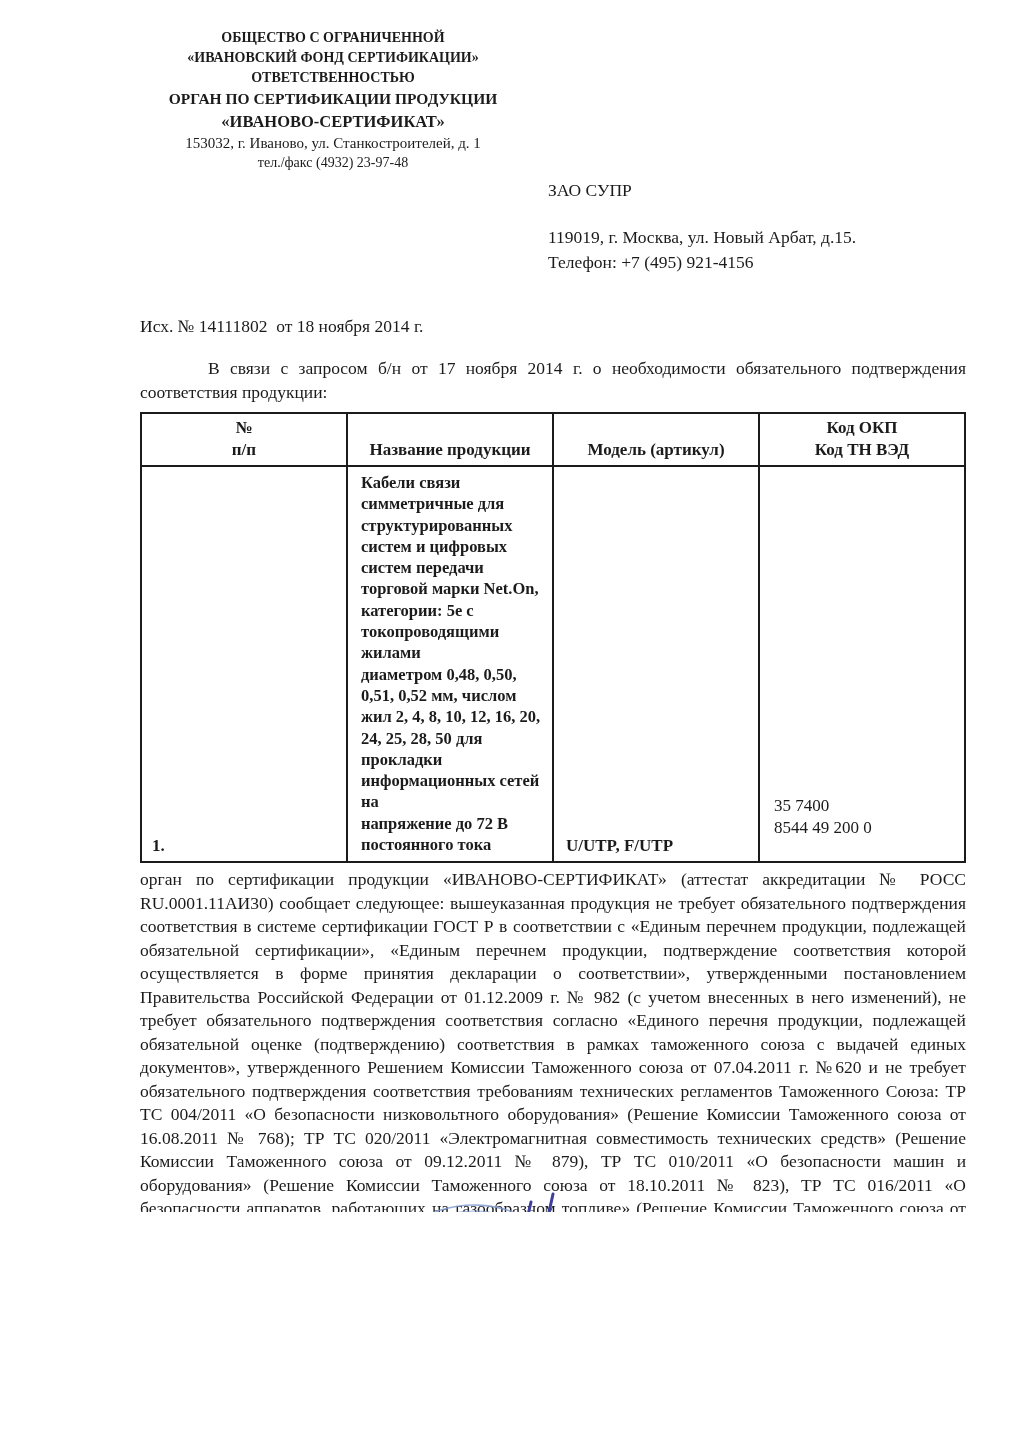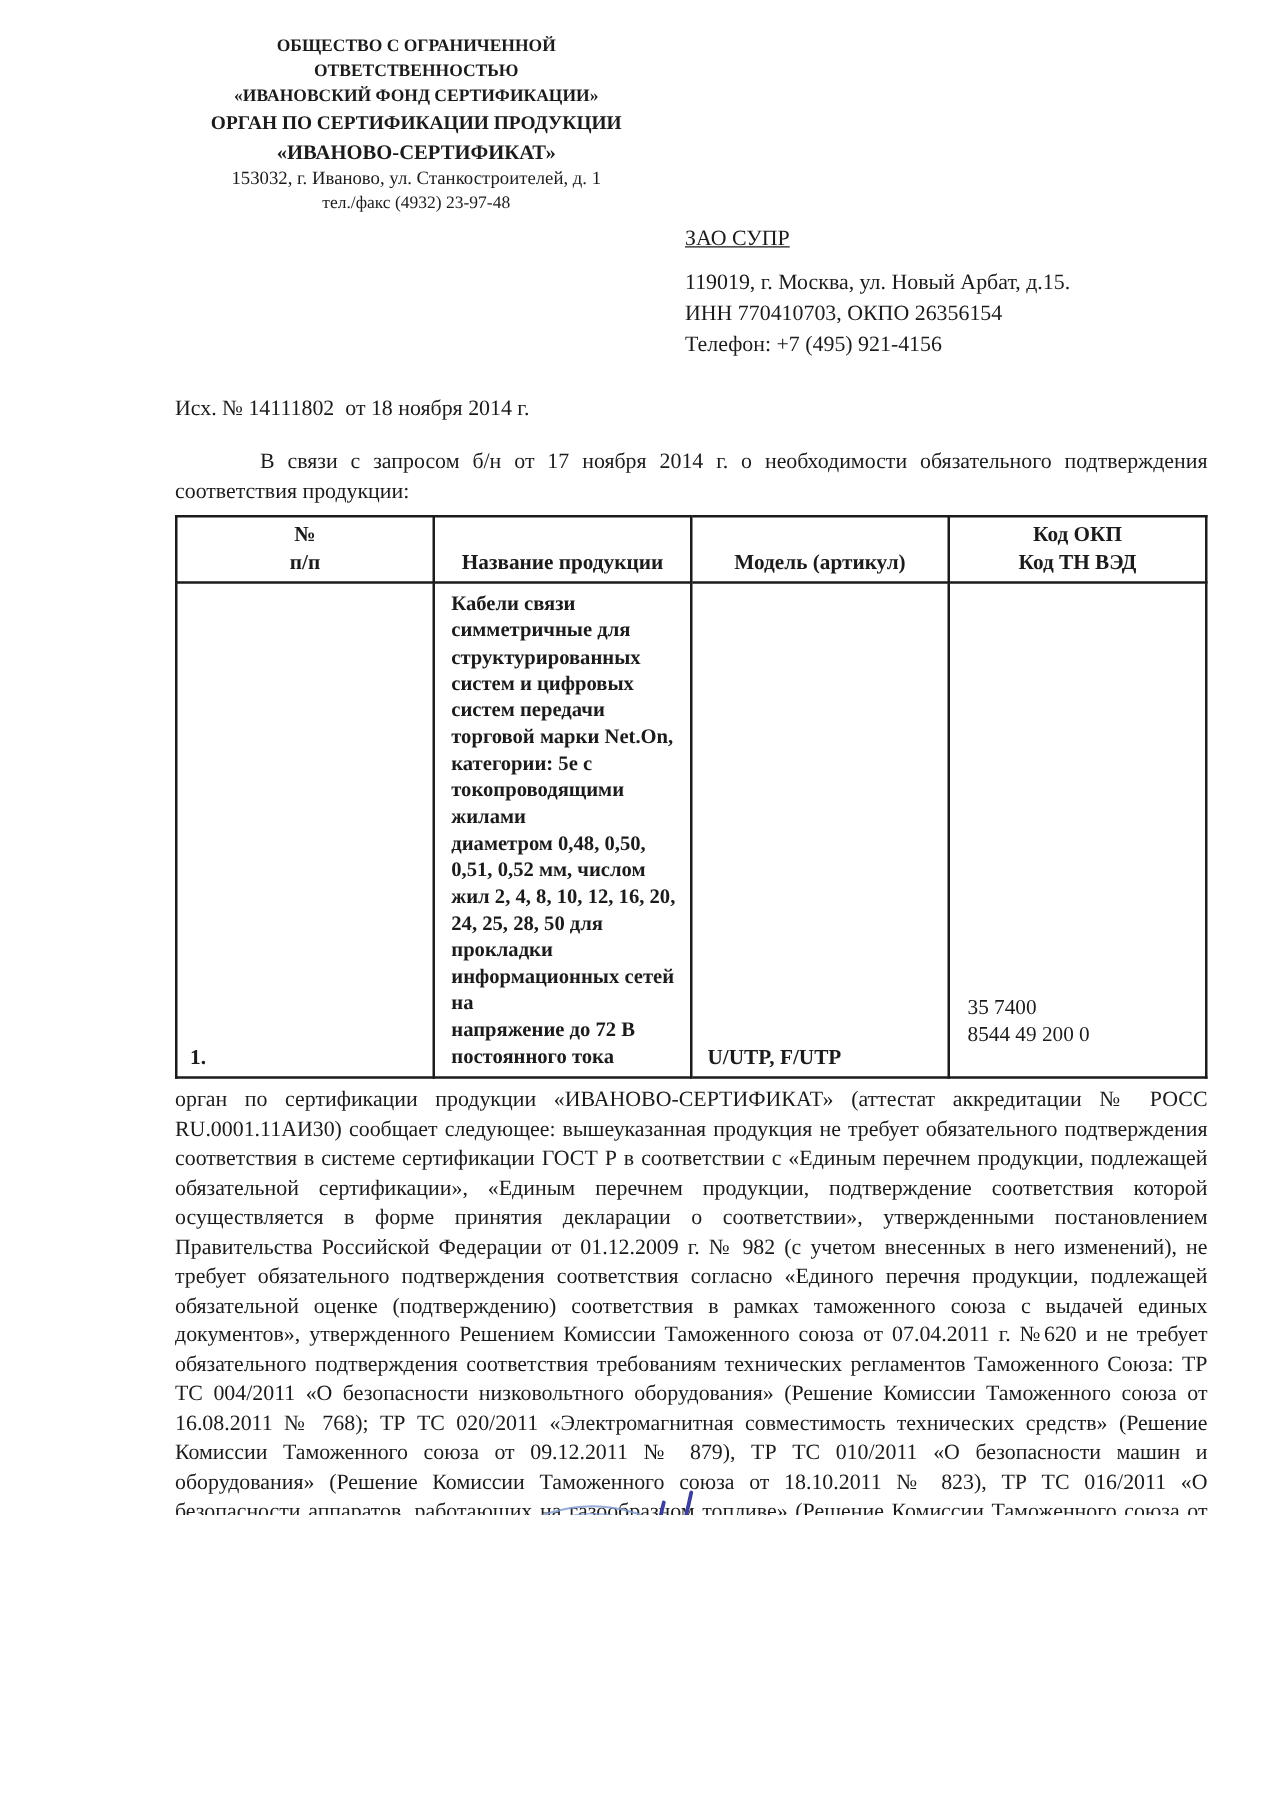--- a/index.html
+++ b/index.html
@@ -12,21 +12,21 @@
   
   .header-area{position:relative;height:274px;}
   .letterhead{position:absolute;left:4px;top:0;width:378px;text-align:center;}
   .lh-bold{font-weight:bold;font-size:14px;line-height:20px;}
   .lh-org{font-weight:bold;font-size:15.5px;line-height:22px;}
   .lh-org2{font-weight:bold;font-size:16.5px;line-height:23px;}
   .lh-addr{font-size:15px;line-height:20px;margin-top:0;}
   .lh-small{font-size:14px;line-height:19px;}
 
   .recipient{position:absolute;left:408px;top:150px;font-size:17.5px;line-height:25px;}
-  .recipient .rcp-name{margin-bottom:10px;text-decoration:underline;}
+  .recipient .rcp-name{margin-bottom:22px;}
 
   
   .ref-line{font-size:17.5px;margin-top:14px;white-space:pre-wrap;}
   .intro{font-size:17.5px;line-height:23.5px;text-align:justify;text-indent:68px;margin:20px 0 0 0;}
 
   
   table.products{border-collapse:collapse;width:826px;margin-top:8px;table-layout:fixed;}
   table.products th, table.products td{border:2px solid #1b1b1b;}
   table.products th{
     font-weight:bold;font-size:17px;line-height:22px;text-align:center;
@@ -54,31 +54,30 @@
 </style>
 </head>
 <body>
 
 <div class="page">
   <div class="content">
 
     <div class="header-area">
       <div class="letterhead">
         <div class="lh-bold">ОБЩЕСТВО С ОГРАНИЧЕННОЙ</div>
+        <div class="lh-bold">«ИВАНОВСКИЙ ФОНД СЕРТИФИКАЦИИ»</div>
         <div class="lh-bold">ОТВЕТСТВЕННОСТЬЮ</div>
-        <div class="lh-bold">«ИВАНОВСКИЙ ФОНД СЕРТИФИКАЦИИ»</div>
         <div class="lh-org">ОРГАН ПО СЕРТИФИКАЦИИ ПРОДУКЦИИ</div>
         <div class="lh-org2">«ИВАНОВО-СЕРТИФИКАТ»</div>
         <div class="lh-addr">153032, г. Иваново, ул. Станкостроителей, д. 1</div>
         <div class="lh-small">тел./факс (4932) 23-97-48</div>
       </div>
       <div class="recipient">
         <div class="rcp-name">ЗАО СУПР</div>
         <div>119019, г. Москва, ул. Новый Арбат, д.15.</div>
-        <div>ИНН 770410703, ОКПО 26356154</div>
         <div>Телефон: +7 (495) 921-4156</div>
       </div>
     </div>
 
     <div class="ref-line">Исх. № 14111802  от 18 ноября 2014 г.</div>
 
     <p class="intro">В связи с запросом б/н от 17 ноября 2014 г. о необходимости обязательного подтверждения соответствия продукции:</p>
 
     <table class="products">
       <tbody>

